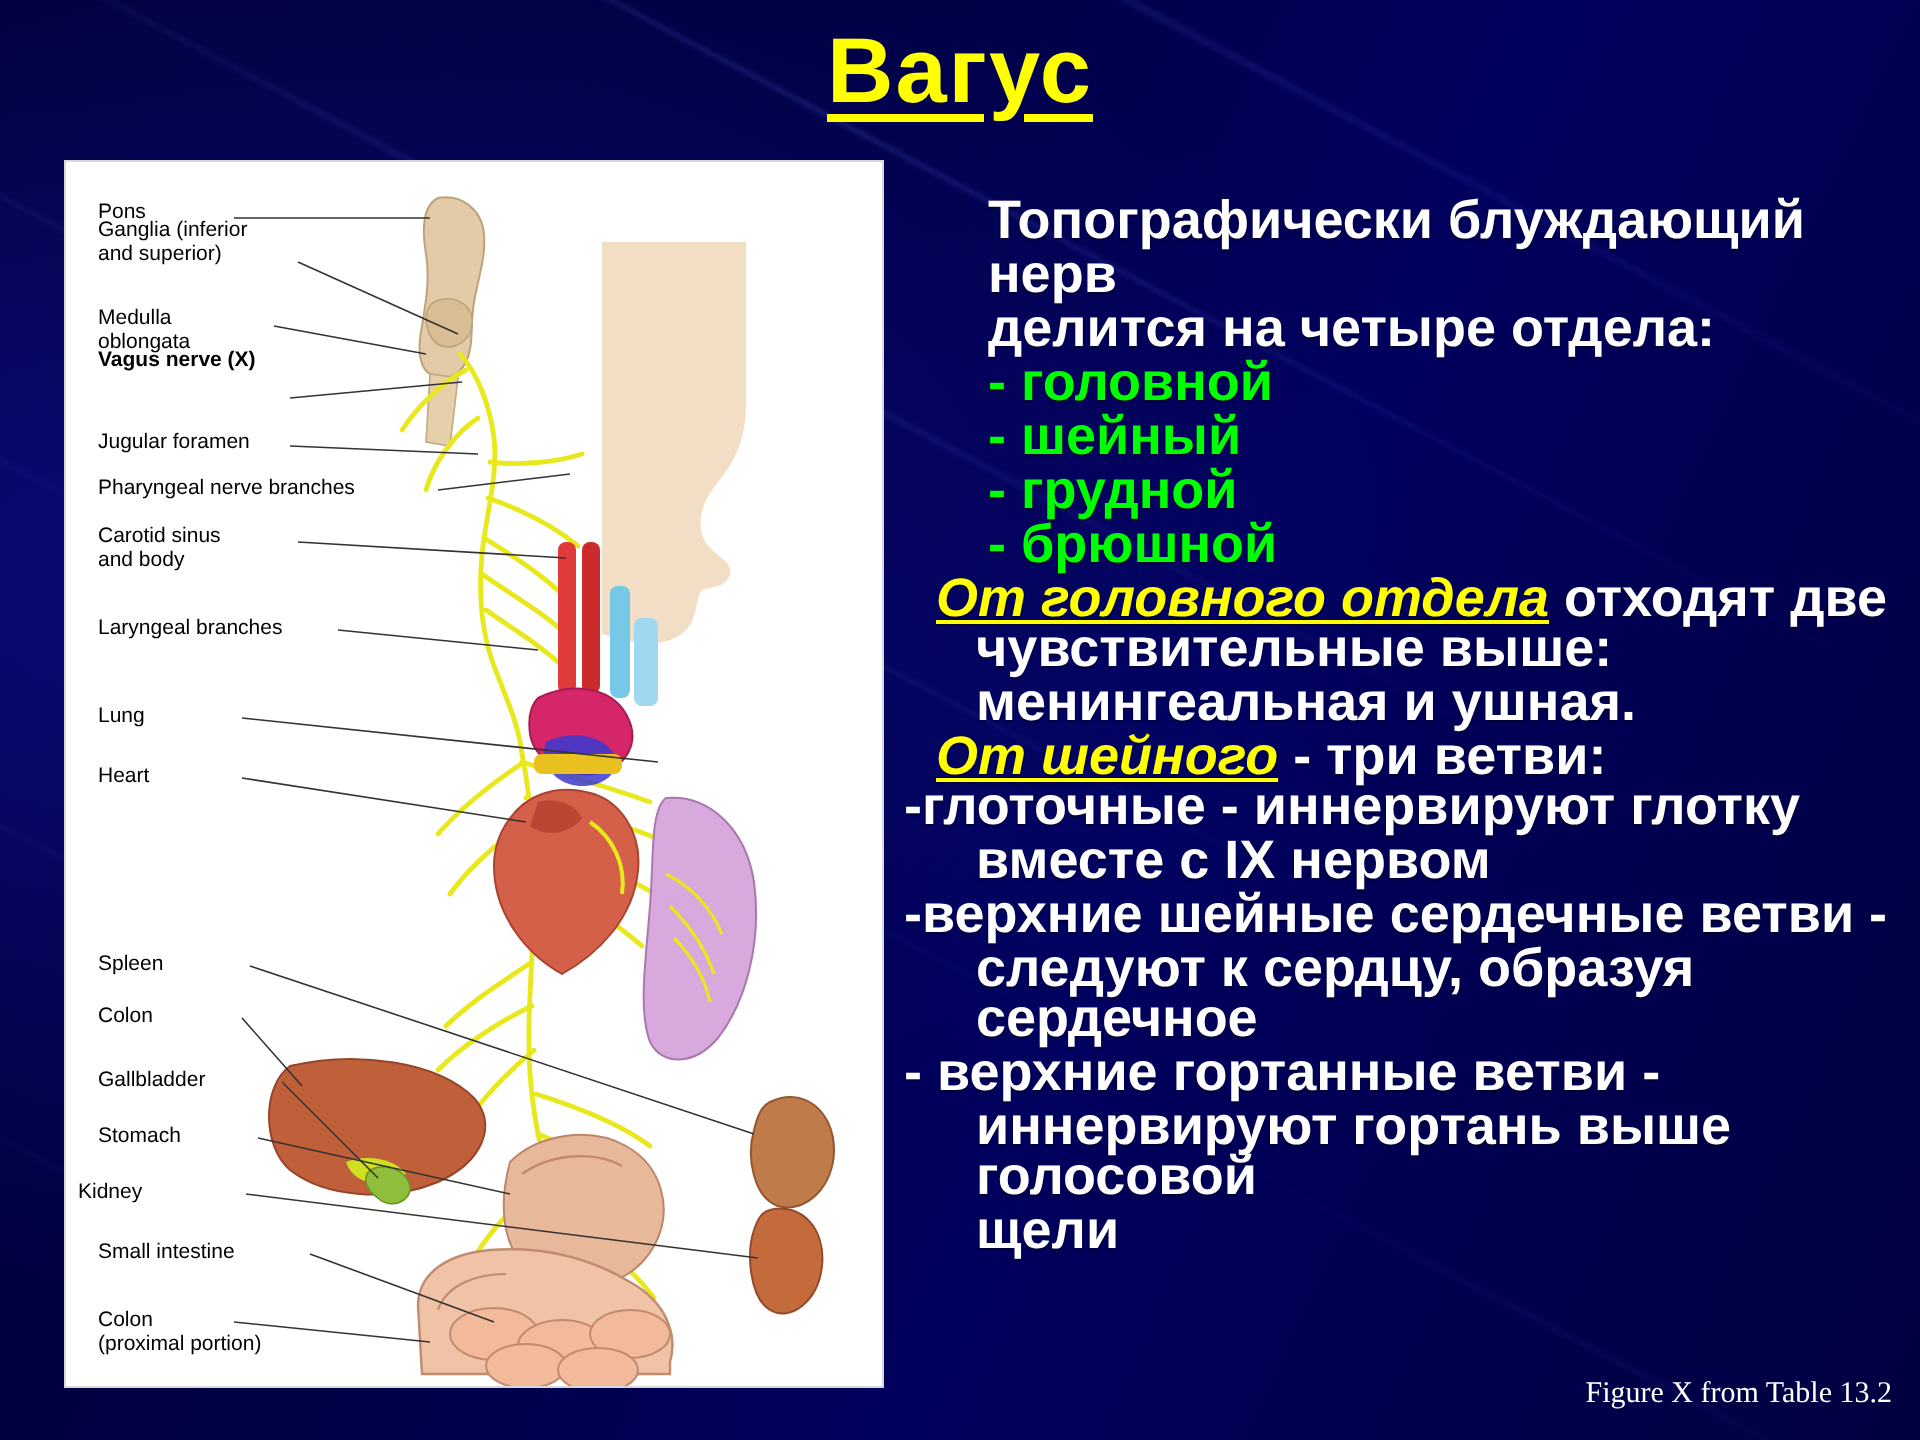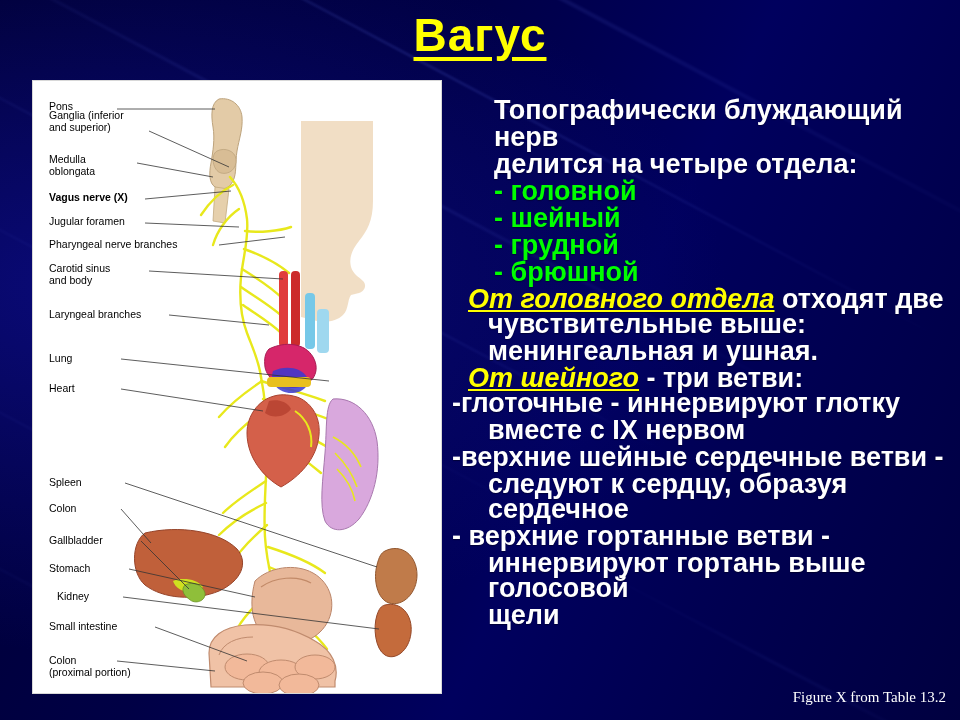--- a/index.html
+++ b/index.html
@@ -247,33 +247,33 @@
         <line x1="122" y1="546" x2="214" y2="580"></line>
         <line x1="84" y1="580" x2="182" y2="590"></line>
       </g>
     </svg>
 
     <div class="fig-label" style="left:16px; top:20px;">Pons</div>
     <div class="fig-label" style="left:16px; top:29px;">Ganglia (inferior
 and superior)</div>
     <div class="fig-label" style="left:16px; top:73px;">Medulla
 oblongata</div>
-    <div class="fig-label bold" style="left:16px; top:111px;">Vagus nerve (X)</div>
+    <div class="fig-label bold" style="left:16px; top:94px;">Vagus nerve (X)</div>
     <div class="fig-label" style="left:16px; top:135px;">Jugular foramen</div>
     <div class="fig-label" style="left:16px; top:158px;">Pharyngeal nerve branches</div>
     <div class="fig-label" style="left:16px; top:182px;">Carotid sinus
 and body</div>
     <div class="fig-label" style="left:16px; top:228px;">Laryngeal branches</div>
     <div class="fig-label" style="left:16px; top:272px;">Lung</div>
     <div class="fig-label" style="left:16px; top:302px;">Heart</div>
     <div class="fig-label" style="left:16px; top:396px;">Spleen</div>
     <div class="fig-label" style="left:16px; top:422px;">Colon</div>
     <div class="fig-label" style="left:16px; top:454px;">Gallbladder</div>
     <div class="fig-label" style="left:16px; top:482px;">Stomach</div>
-    <div class="fig-label" style="left:24px; top:510px;">Kidney</div>
+    <div class="fig-label" style="left:6px; top:510px;">Kidney</div>
     <div class="fig-label" style="left:16px; top:540px;">Small intestine</div>
     <div class="fig-label" style="left:16px; top:574px;">Colon
 (proximal portion)</div>
   </div>
 
   <div class="text-col">
     <div class="ln indent1">Топографически блуждающий</div>
     <div class="ln indent1">нерв</div>
     <div class="ln indent1">делится на четыре отдела:</div>
     <div class="ln indent1 green">- головной</div>

